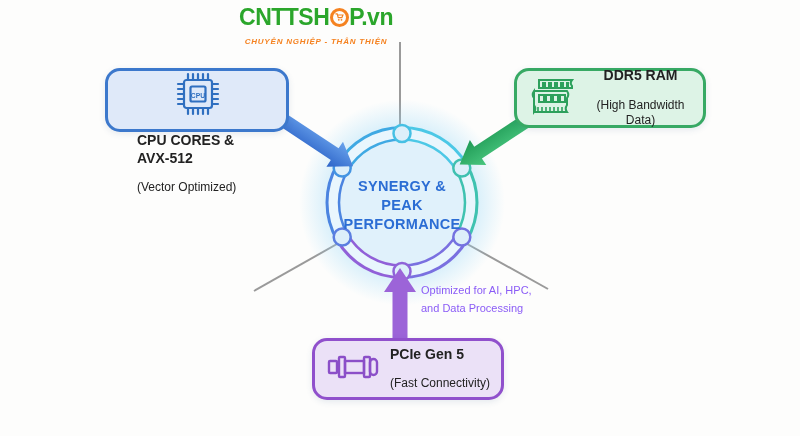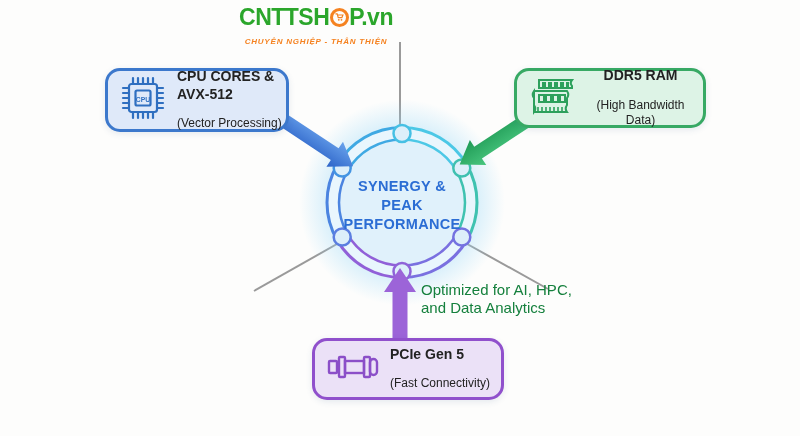--- a/index.html
+++ b/index.html
@@ -17,27 +17,27 @@
     display:inline-flex;align-items:center;justify-content:center;margin:0 0.5px;}
   .logo-tagline{font-size:8px;font-weight:700;font-style:italic;color:#F58220;
     letter-spacing:0.8px;margin-top:8px;}
 
   
   .fbox{position:absolute;border-radius:15px;display:flex;align-items:center;
     padding:0 10px 0 12px;gap:11px;box-shadow:0 2px 6px rgba(60,90,140,0.12);box-sizing:border-box;z-index:3;}
   .fbox .txt{display:flex;flex-direction:column;justify-content:center;}
   .fbox .title{font-size:14px;font-weight:700;color:#222;line-height:1.25;}
   .fbox .subtitle{font-size:12px;color:#222;line-height:1.3;margin-top:13px;}
-  .box-cpu{left:105px;top:68px;width:184px;height:64px;background:#dfe9f9;border:3px solid #3c78cc;}
+  .box-cpu{left:105px;top:68px;width:184px;height:64px;background:#dfe9f9;border:3px solid #3c78cc;flex-direction:column;}
   .box-cpu .title{width:122px;}
   .box-ram{left:514px;top:68px;width:192px;height:60px;background:#ddf3e6;border:3px solid #37a964;text-align:center;}
   .box-pcie{left:312px;top:338px;width:192px;height:62px;background:#ebe1f7;border:3px solid #9050cc;}
 
   
-  .annotation{position:absolute;left:421px;top:281px;font-size:15px;color:#15803d;line-height:18px;z-index:2;}
+  .annotation{position:absolute;left:421px;top:281px;font-size:11px;color:#8b5cf6;line-height:18px;z-index:2;}
 
   .diagram-svg{position:absolute;left:0;top:0;z-index:1;}
 </style>
 </head>
 <body>
 
 <div class="stage">
 
   <svg class="diagram-svg" width="800" height="436" viewBox="0 0 800 436">
     <defs>
@@ -154,21 +154,21 @@
           <line x1="38" y1="13" x2="43" y2="13"></line>
             <line x1="38" y1="18" x2="43" y2="18"></line>
             <line x1="38" y1="23" x2="43" y2="23"></line>
             <line x1="38" y1="28" x2="43" y2="28"></line>
             <line x1="38" y1="33" x2="43" y2="33"></line>
         </g>
       </svg>
     </span>
     <span class="txt">
       <span class="title">CPU CORES &amp; AVX-512</span>
-      <span class="subtitle">(Vector Processing)</span>
+      <span class="subtitle">(Vector Optimized)</span>
     </span>
   </div>
 
   <div class="fbox box-ram">
     <span>
       <svg width="48" height="40" viewBox="0 0 48 40" fill="none" stroke="#2da05c" stroke-width="2">
         <path d="M10,4 h33 q-2.5,3 0,6 v2 h-33 z"></path>
         <g fill="#2da05c" stroke="none">
           <rect x="13" y="6" width="4" height="5"></rect>
             <rect x="19" y="6" width="4" height="5"></rect>
@@ -211,16 +211,16 @@
       </svg>
     </span>
     <span class="txt">
       <span class="title">PCIe Gen 5</span>
       <span class="subtitle">(Fast Connectivity)</span>
     </span>
   </div>
 
   <div class="annotation">
     <div>Optimized for AI, HPC,</div>
-    <div>and Data Analytics</div>
+    <div>and Data Processing</div>
   </div>
 
 </div>
 
 </body></html>

